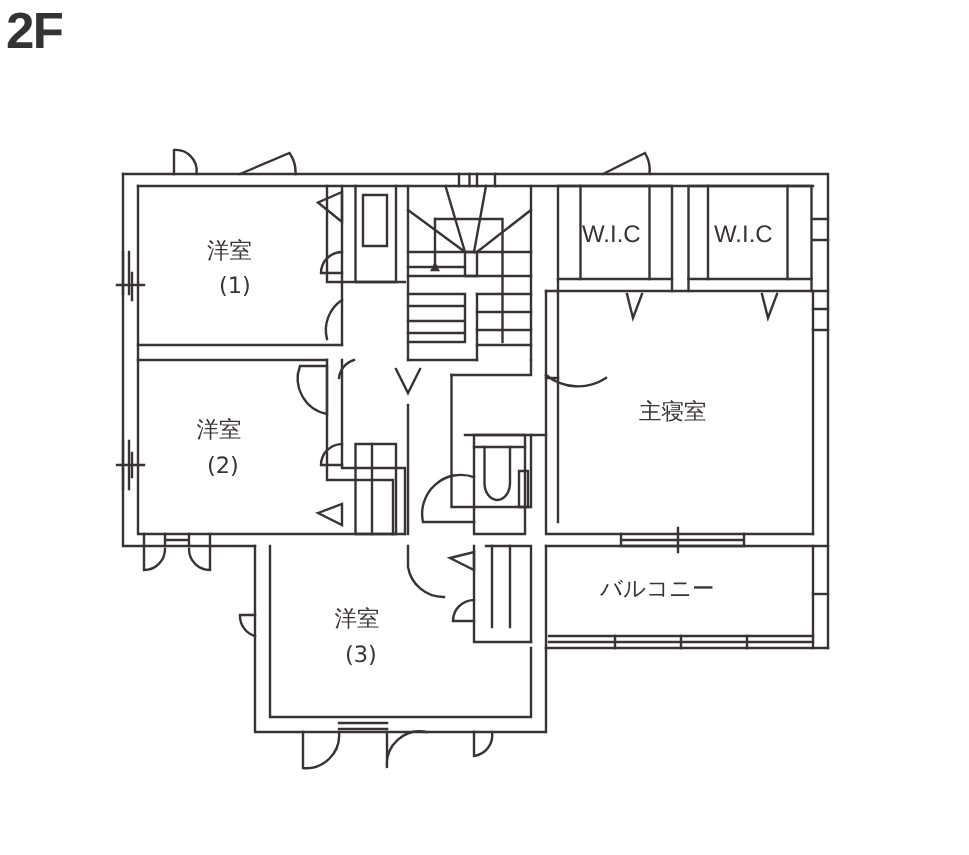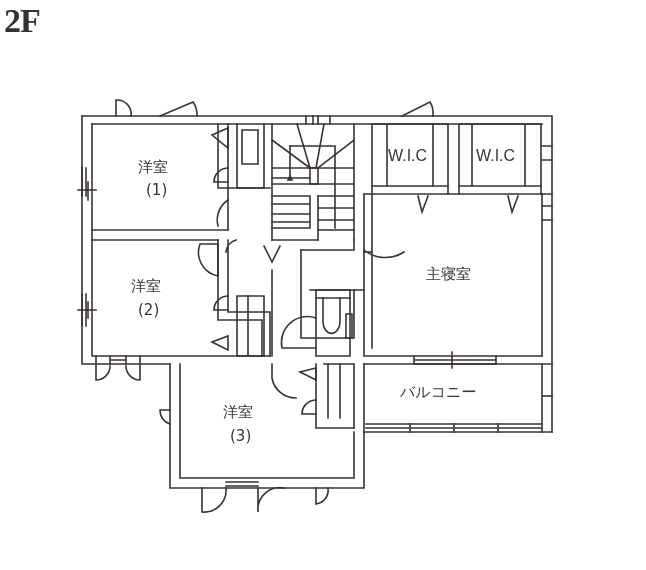--- a/index.html
+++ b/index.html
@@ -1,17 +1,17 @@
 <!DOCTYPE html>
 <html><head>
 <meta charset="utf-8">
 <style>
   html, body { margin: 0; padding: 0; background: #ffffff; }
   body { width: 646px; height: 570px; position: relative; overflow: hidden; font-family: "Liberation Sans", sans-serif; }
-  .floor-label { position: absolute; left: 4px; top: 2px; font-family: Liberation Serif, serif; font-weight: bold; font-size: 34px; color: #333333; letter-spacing: -1px; }
+  .floor-label { position: absolute; left: 4px; top: 2px; font-family: Liberation Sans, sans-serif; font-weight: bold; font-size: 34px; color: #333333; letter-spacing: -1px; }
   svg { position: absolute; left: 0; top: 0; }
   .room-label { font-family: "DejaVu Sans", sans-serif; font-size: 15px; fill: #3a3331; }
   .wic-label { font-family: "Liberation Sans", sans-serif; font-size: 16px; fill: #3a3331; }
 </style>
 </head>
 <body>
 
 <div class="floor-label">2F</div>
 
 <svg width="646" height="570" viewBox="0 0 646 570">

